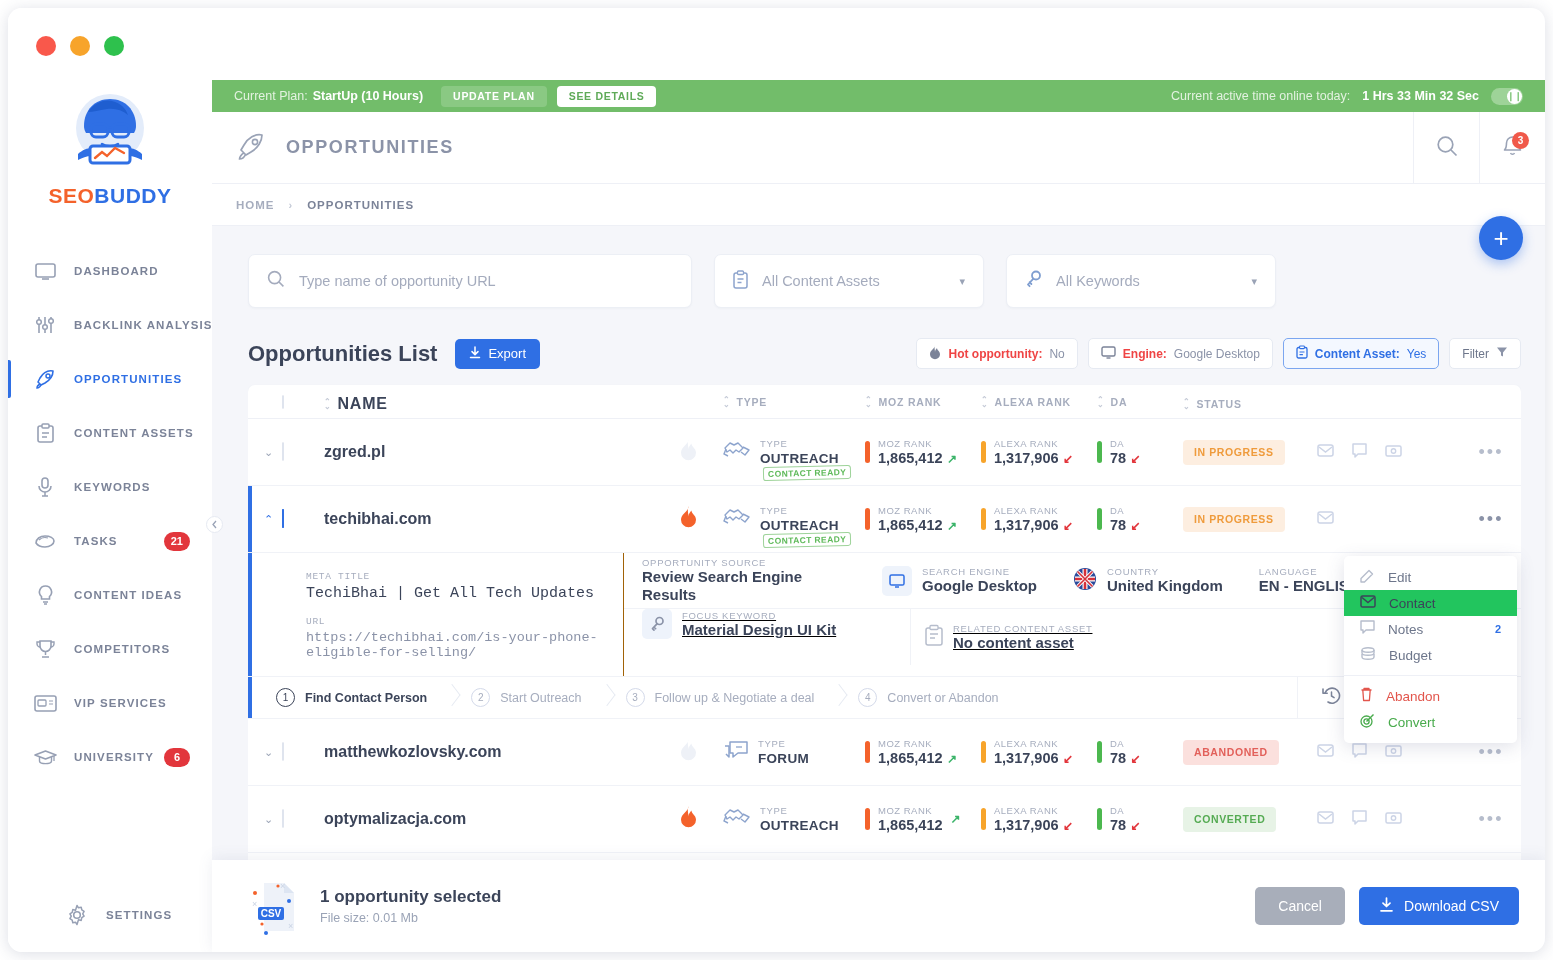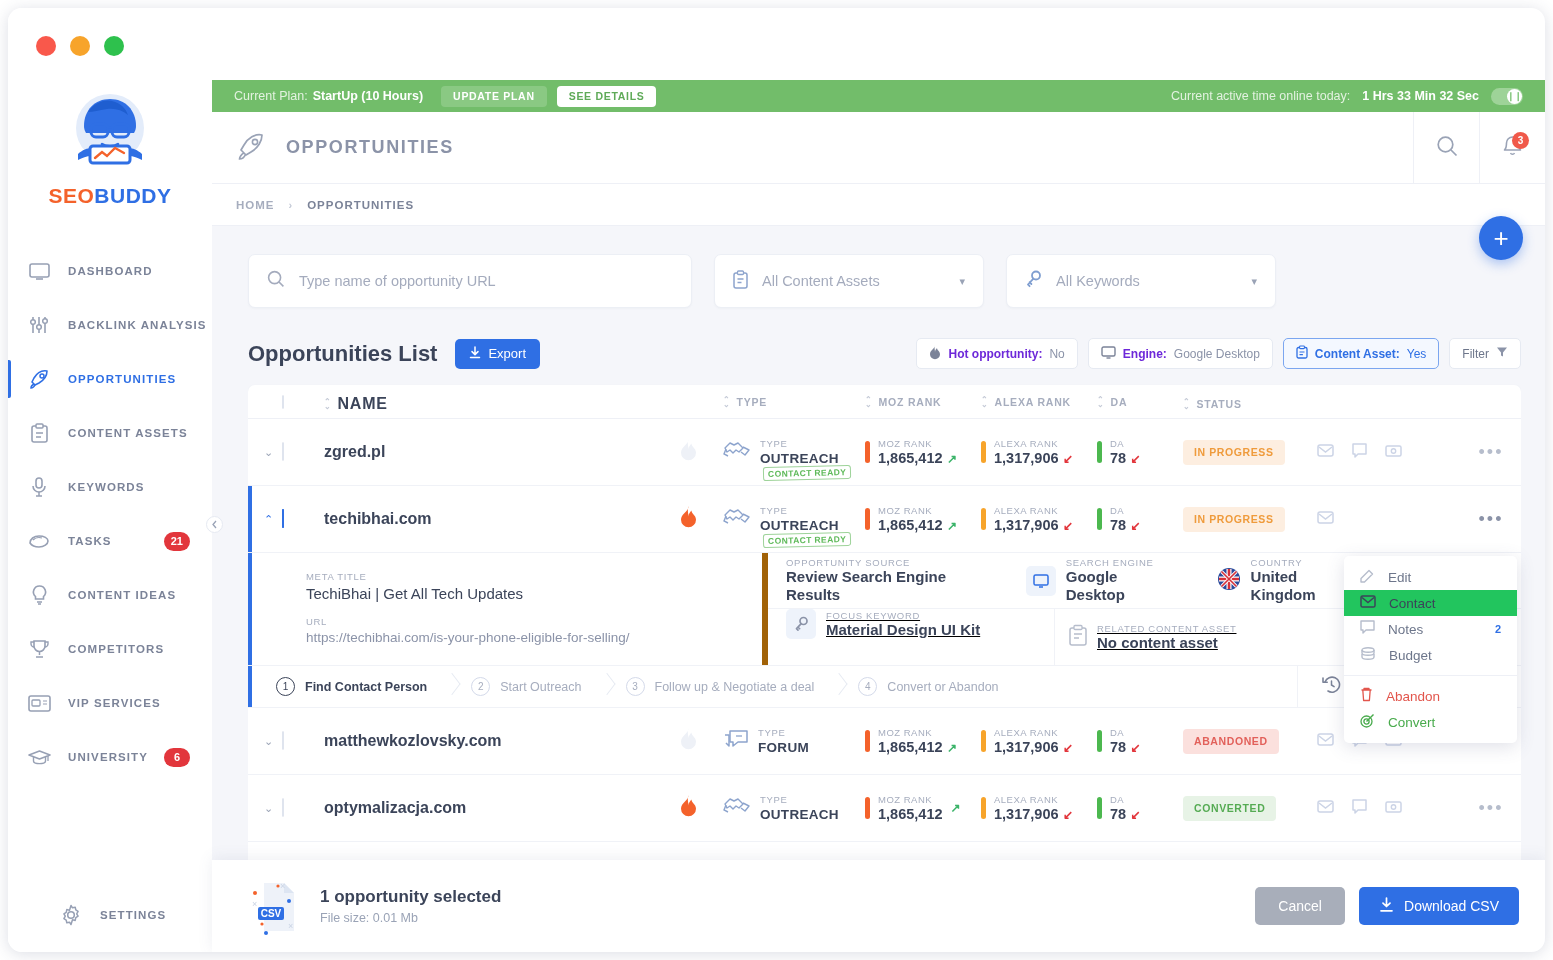--- a/index.html
+++ b/index.html
@@ -31,21 +31,21 @@
   }
   .logo-wrap { margin-top: 78px; text-align: center; }
   .logo-face { width: 92px; height: 92px; margin: 0 auto; position: relative; }
   .logo-text { margin-top: 6px; font-size: 21px; font-weight: 700; letter-spacing: .5px; }
   .logo-text .seo { color: #f4622b; }
   .logo-text .buddy { color: #2f6fe4; }
 
   .nav { margin-top: 36px; }
   .nav-item {
     display: flex; align-items: center; height: 54px;
-    padding-left: 16px; position: relative; cursor: pointer;
+    padding-left: 22px; position: relative; cursor: pointer;
   }
   .nav-item .ic { width: 30px; height: 22px; flex: 0 0 30px; display: flex; align-items: center; justify-content: center; }
   .nav-item .lbl {
     margin-left: 14px; font-size: 11.5px; font-weight: 700;
     letter-spacing: 1.1px; color: #7b8398; white-space: nowrap;
   }
   .nav-item.active .lbl { color: #2f6fe4; }
   .nav-item.active::before {
     content: ""; position: absolute; left: 0; top: 8px; bottom: 8px; width: 3px;
     background: #2f6fe4; border-radius: 0 2px 2px 0;
@@ -165,21 +165,21 @@
     margin-left: 18px; height: 30px; background: #2f6fe4; color: #fff;
     border-radius: 5px; padding: 0 14px; display: inline-flex; align-items: center;
     gap: 7px; font-size: 13px; cursor: pointer;
   }
   .chips { margin-left: auto; display: flex; align-items: center; gap: 10px; }
   .chip {
     height: 31px; border-radius: 5px; border: 1px solid #e6eaf2; background: #fff;
     display: inline-flex; align-items: center; gap: 7px; padding: 0 12px;
     font-size: 12px; color: #6d768b; cursor: pointer; white-space: nowrap;
   }
-  .chip b { color: #6d28d9; font-weight: 700; }
+  .chip b { color: #ef4444; font-weight: 700; }
   .chip .val { color: #8b93a8; }
   .chip.active { border-color: #7ba6f0; background: #f4f8ff; }
   .chip.active b, .chip.active .val { color: #2f6fe4; }
 
   
   .table { margin-top: 16px; background: #fff; border-radius: 7px 7px 0 0; overflow: visible;
            box-shadow: 0 1px 3px rgba(120,130,160,.07); }
   .thead {
     height: 34px; display: flex; align-items: center; border-bottom: 1px solid #eef0f6;
     font-size: 10.5px; font-weight: 700; letter-spacing: .8px; color: #a6adbe;
@@ -235,21 +235,21 @@
   .c-acts { width: 150px; display: flex; align-items: center; gap: 18px; padding-left: 6px; }
   .c-dots { width: 60px; display: flex; justify-content: center; color: #b6bdcc;
             font-size: 18px; letter-spacing: 2px; cursor: pointer; }
 
   
   .detail { background: #fff; position: relative; border-bottom: 1px solid #f0f2f7; }
   .detail::before {
     content:""; position:absolute; left:0; top:0; bottom:0; width:4px; background:#2f6fe4;
   }
   .detail-grid { display: flex; }
-  .d-left { width: 520px; padding: 18px 24px 16px 58px; border-right: 6px solid #a16207; }
+  .d-left { width: 376px; padding: 18px 24px 16px 58px; border-right: 1px solid #a16207; font-family: Liberation Mono, monospace; }
   .d-lbl { font-size: 9.5px; letter-spacing: .7px; color: #a6adbe; }
   .d-val { font-size: 15px; color: #3b4459; margin-top: 3px; }
   .d-val.b { font-weight: 700; }
   .d-url { font-size: 13.5px; color: #8b93a8; margin-top: 3px; }
   .d-right { flex: 1; }
   .d-top { display: flex; align-items: center; height: 56px; border-bottom: 1px solid #f0f2f7; }
   .d-cell { display: flex; align-items: center; gap: 10px; padding: 0 18px; }
   .d-bot { display: flex; align-items: flex-start; height: 56px; text-decoration: underline; }
   .sq-icon {
     width: 30px; height: 30px; border-radius: 5px; background: #eef3fb;

